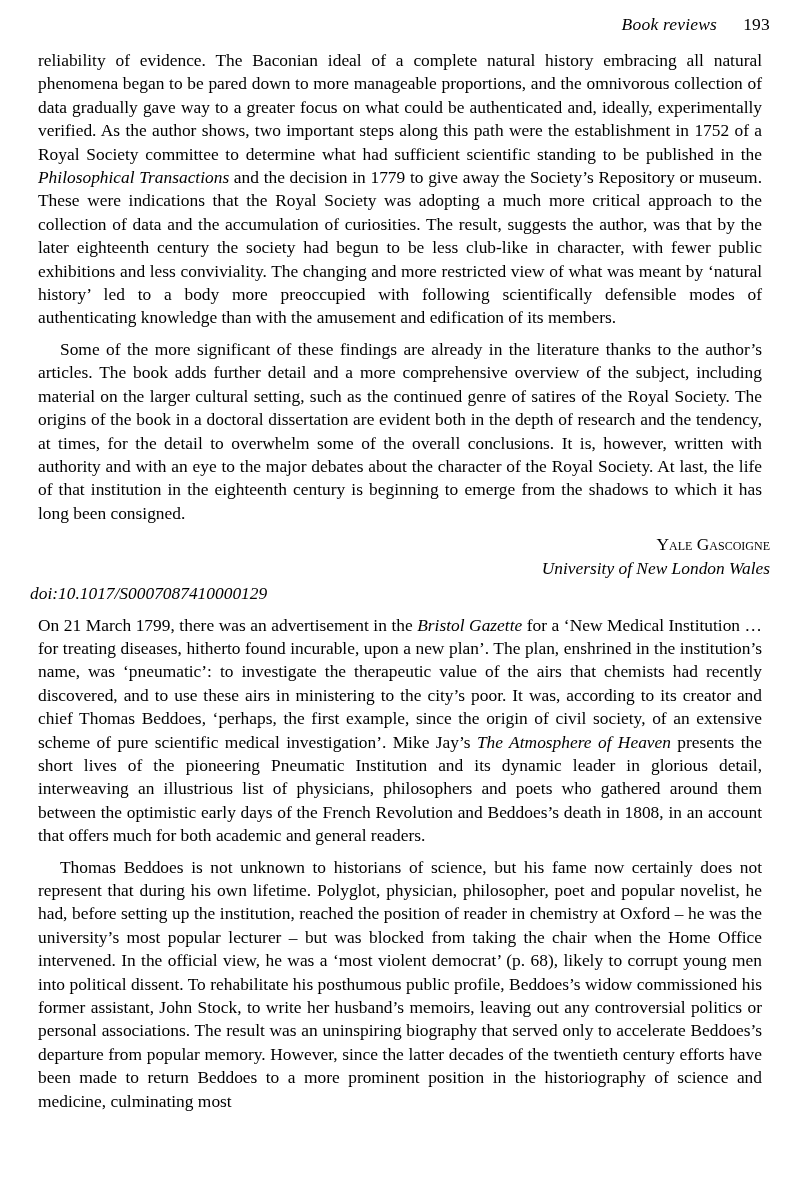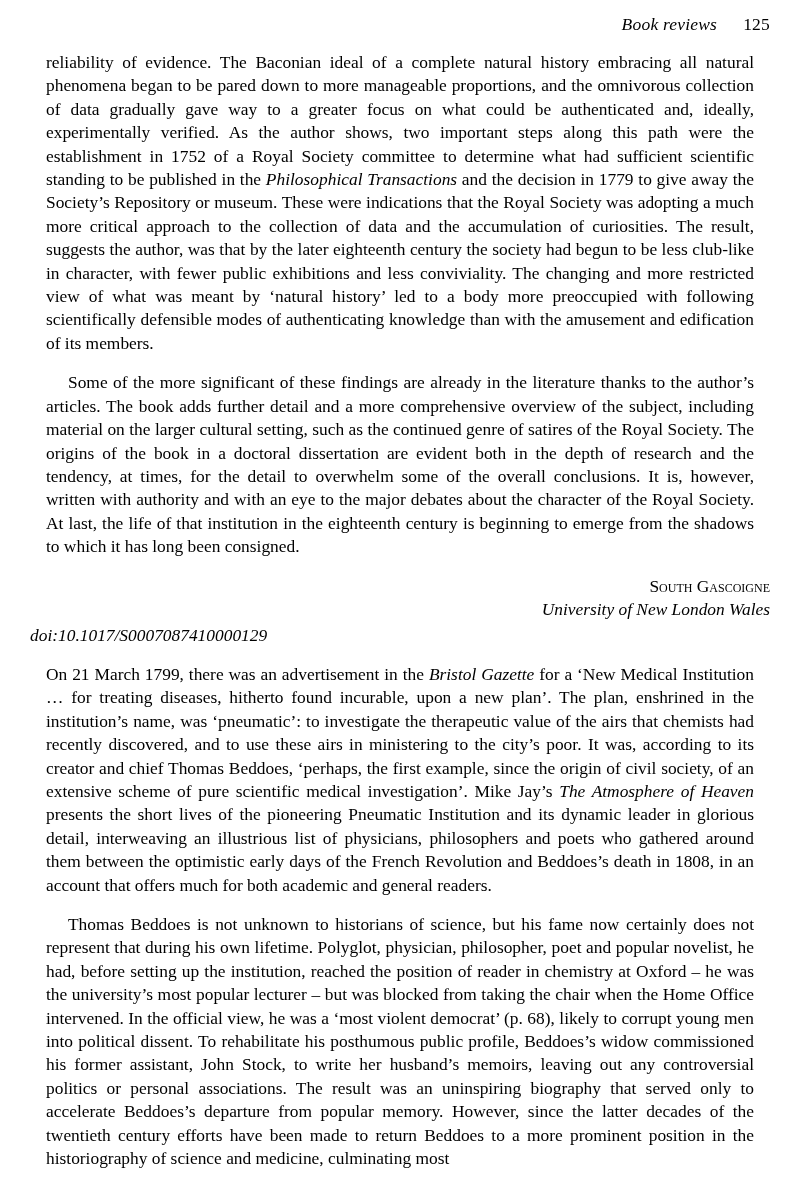--- a/index.html
+++ b/index.html
@@ -34,21 +34,21 @@
     font-family: "Liberation Serif", "DejaVu Serif", serif;
   }
   .running-head .rh-page {
     font-style: normal;
   }
   p.body-text {
     font-size: 17.4px;
     line-height: 1.345;
     text-align: justify;
     text-justify: inter-word;
-    margin: 16px;
+    margin: 8px;
     hyphens: auto;
     -webkit-hyphens: auto;
   }
   p.indent {
     text-indent: 22px;
   }
   .sig-block {
     margin-top: 7px;
     text-align: right;
     font-size: 17.4px;
@@ -83,28 +83,28 @@
     margin-top: 18px;
   }
 </style>
 </head>
 <body>
 
 <div class="page">
 
   <div class="running-head">
     <span class="rh-title">Book reviews</span>
-    <span class="rh-page">125</span>
+    <span class="rh-page">193</span>
   </div>
 
   <p class="body-text">reliability of evidence. The Baconian ideal of a complete natural history embracing all natural phenomena began to be pared down to more manageable proportions, and the omnivorous collection of data gradually gave way to a greater focus on what could be authenticated and, ideally, experimentally verified. As the author shows, two important steps along this path were the establishment in 1752 of a Royal Society committee to determine what had sufficient scientific standing to be published in the <i>Philosophical Transactions</i> and the decision in 1779 to give away the Society’s Repository or museum. These were indications that the Royal Society was adopting a much more critical approach to the collection of data and the accumulation of curiosities. The result, suggests the author, was that by the later eighteenth century the society had begun to be less club-like in character, with fewer public exhibitions and less conviviality. The changing and more restricted view of what was meant by ‘natural history’ led to a body more preoccupied with following scientifically defensible modes of authenticating knowledge than with the amusement and edification of its members.</p>
   <p class="body-text indent">Some of the more significant of these findings are already in the literature thanks to the author’s articles. The book adds further detail and a more comprehensive overview of the subject, including material on the larger cultural setting, such as the continued genre of satires of the Royal Society. The origins of the book in a doctoral dissertation are evident both in the depth of research and the tendency, at times, for the detail to overwhelm some of the overall conclusions. It is, however, written with authority and with an eye to the major debates about the character of the Royal Society. At last, the life of that institution in the eighteenth century is beginning to emerge from the shadows to which it has long been consigned.</p>
 
   <div class="sig-block">
-    <div class="smallcaps">South Gascoigne</div>
+    <div class="smallcaps">Yale Gascoigne</div>
     <div class="sig-affil">University of New London Wales</div>
   </div>
 
   <div class="doi-line">doi:10.1017/S0007087410000129</div>
 
   <p class="body-text gap-before">On 21 March 1799, there was an advertisement in the <i>Bristol Gazette</i> for a ‘New Medical Institution … for treating diseases, hitherto found incurable, upon a new plan’. The plan, enshrined in the institution’s name, was ‘pneumatic’: to investigate the therapeutic value of the airs that chemists had recently discovered, and to use these airs in ministering to the city’s poor. It was, according to its creator and chief Thomas Beddoes, ‘perhaps, the first example, since the origin of civil society, of an extensive scheme of pure scientific medical investigation’. Mike Jay’s <i>The Atmosphere of Heaven</i> presents the short lives of the pioneering Pneumatic Institution and its dynamic leader in glorious detail, interweaving an illustrious list of physicians, philosophers and poets who gathered around them between the optimistic early days of the French Revolution and Beddoes’s death in 1808, in an account that offers much for both academic and general readers.</p>
   <p class="body-text indent">Thomas Beddoes is not unknown to historians of science, but his fame now certainly does not represent that during his own lifetime. Polyglot, physician, philosopher, poet and popular novelist, he had, before setting up the institution, reached the position of reader in chemistry at Oxford – he was the university’s most popular lecturer – but was blocked from taking the chair when the Home Office intervened. In the official view, he was a ‘most violent democrat’ (p. 68), likely to corrupt young men into political dissent. To rehabilitate his posthumous public profile, Beddoes’s widow commissioned his former assistant, John Stock, to write her husband’s memoirs, leaving out any controversial politics or personal associations. The result was an uninspiring biography that served only to accelerate Beddoes’s departure from popular memory. However, since the latter decades of the twentieth century efforts have been made to return Beddoes to a more prominent position in the historiography of science and medicine, culminating most</p>
 
 </div>
 

